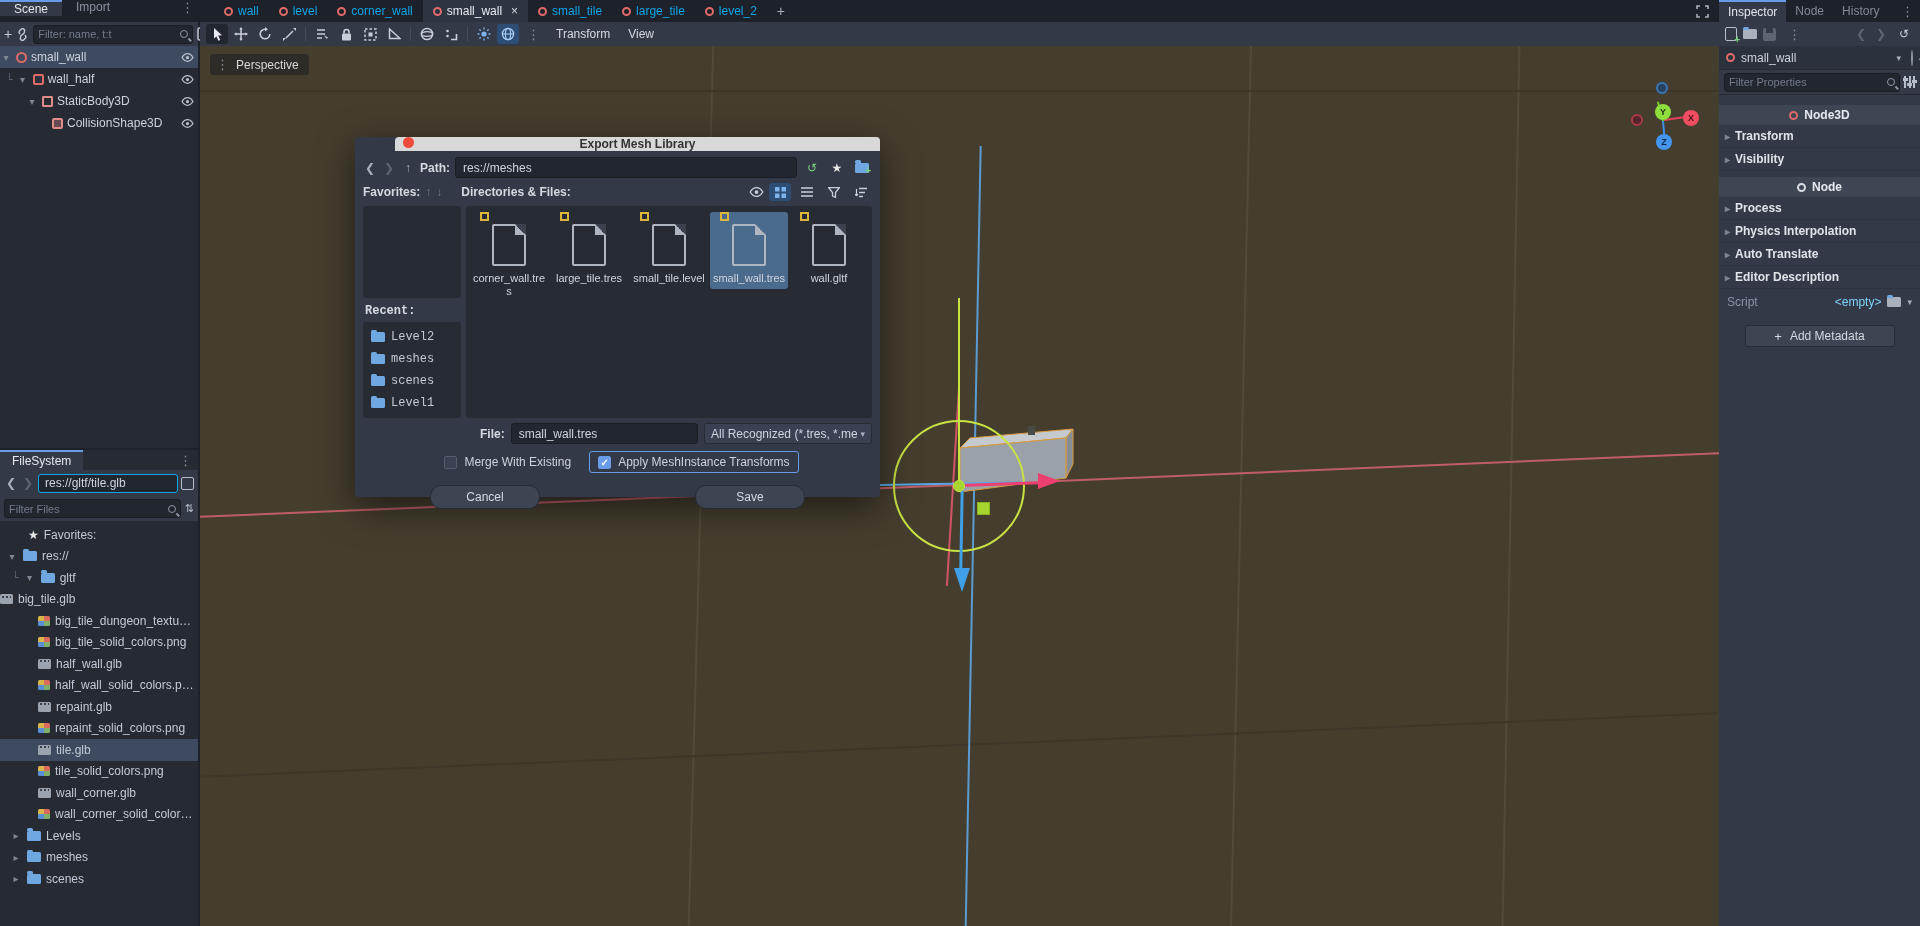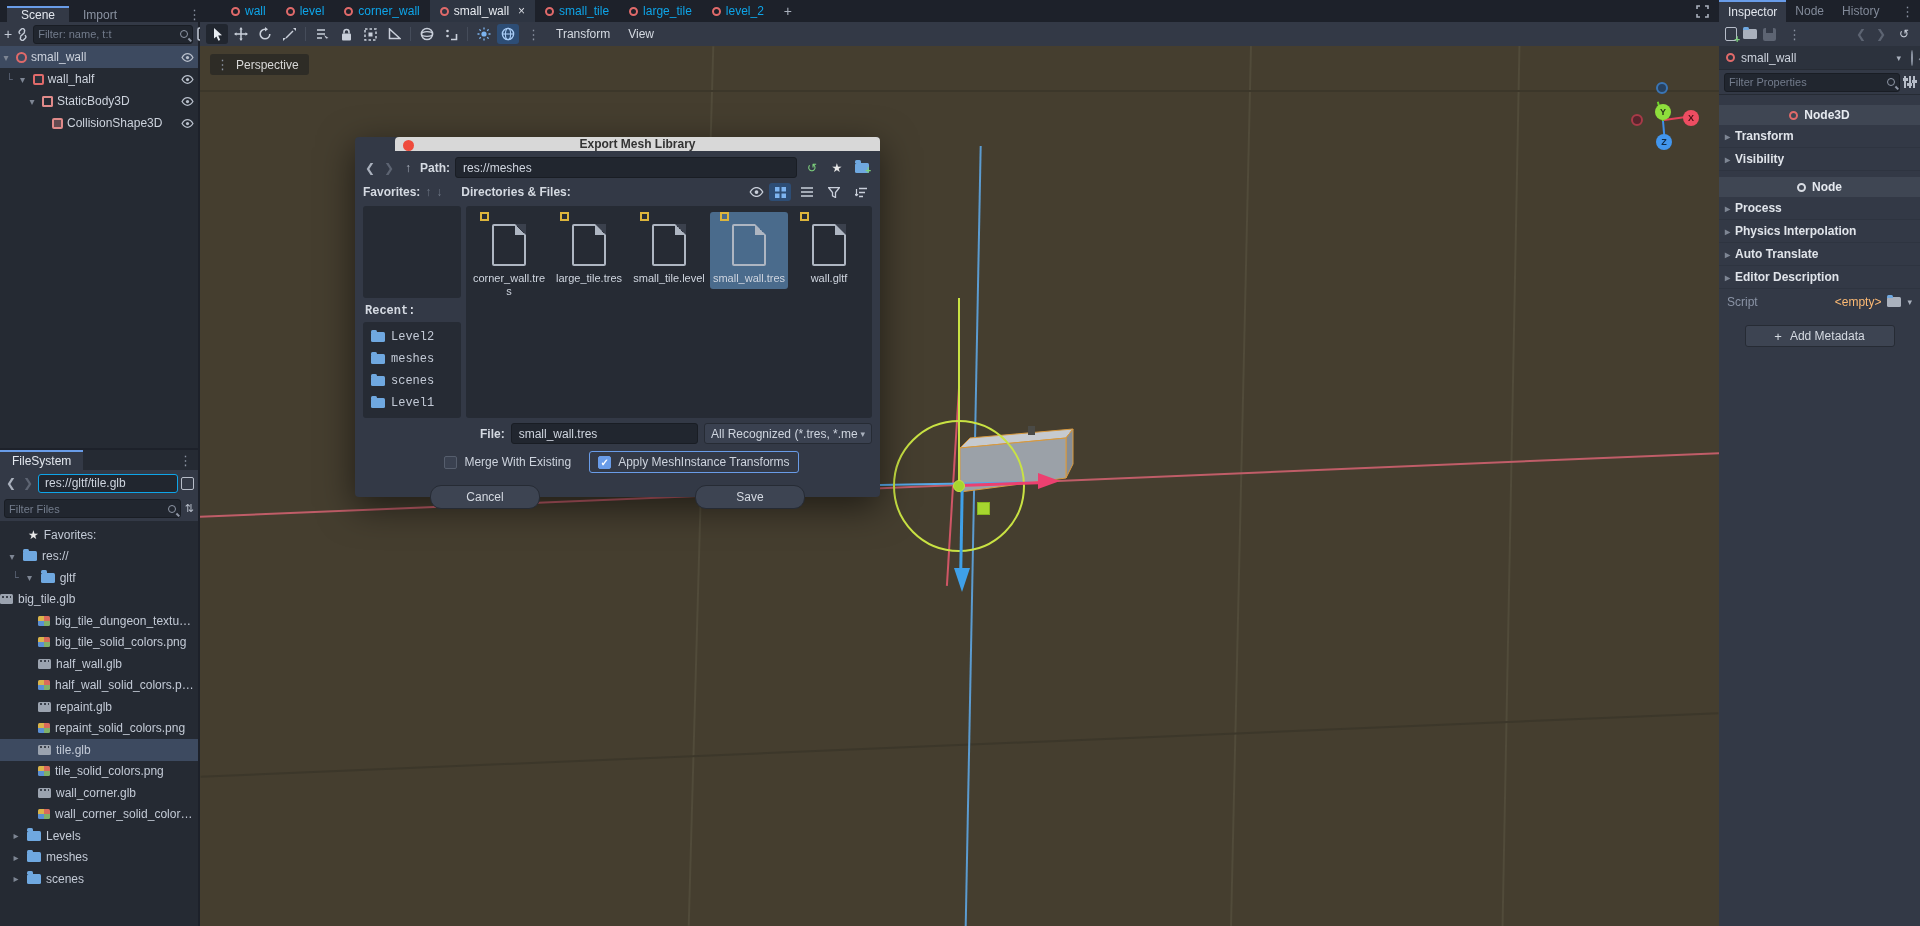--- a/index.html
+++ b/index.html
@@ -2,21 +2,21 @@
 <html><head>
 <meta charset="utf-8">
 <style>
   * { margin:0; padding:0; box-sizing:border-box; }
   html,body { width:1920px; height:926px; overflow:hidden; }
   body { font-family:"Liberation Sans", sans-serif; font-size:12px; color:#cdd3dd; background:#1d212a; }
   .app { position:relative; width:1920px; height:926px; display:flex; flex-direction:column; }
 
   
   .topbar { height:22px; display:flex; align-items:stretch; background:#1d212a; flex:0 0 22px; }
-  .dock-tabs { width:200px; display:flex; align-items:flex-end;margin-left:7px; }
+  .dock-tabs { width:200px; display:flex; align-items:flex-start; }
   .dock-tab { padding:0 14px; display:flex; align-items:center; color:#8b93a2; }
   .dock-tab.active { background:#333946; color:#e3e7ee; border-top:2px solid #699ce8; }
   .dots { color:#8b93a2; padding:0 6px; display:flex; align-items:center; font-size:13px; }
   .scene-tabs { display:flex; align-items:stretch; margin-left:14px; }
   .scene-tab { display:flex; align-items:center; gap:5px; padding:0 10px; color:#0ea5e9; }
   .scene-tab.active { background:#2e3542; color:#e8ebf0; }
   .ring { width:9px; height:9px; border:2px solid #e06a6a; border-radius:50%; display:inline-block; }
   .tab-close { color:#d7dbe2; margin-left:4px; font-size:12px; }
   .tab-add { display:flex; align-items:center; padding:0 10px; color:#aab1bd; font-size:14px; }
   .topbar-spacer { flex:1; }
@@ -101,21 +101,21 @@
   
   .g-circle { position:absolute; width:132px; height:132px; border:2.5px solid #c9e243; border-radius:50%; }
   .g-line { position:absolute; transform-origin:0 50%; }
   .g-dot { position:absolute; width:12px; height:12px; background:#a6d62f; border:1.5px solid #c9e243; border-radius:50%; }
   .g-square { position:absolute; width:13px; height:13px; background:#a6d62f; border:1px solid #87b51f; }
   .tri { position:absolute; width:0; height:0; }
 
   
   .dialog { position:absolute; left:155px; top:91px; width:525px; height:360px; background:#333946;
      border-radius:4px; box-shadow:0 10px 36px rgba(0,0,0,.55); display:flex; flex-direction:column; z-index:20; }
-  .dlg-title { height:24px; background:#d8d8d8; border-radius:4px 4px 0 0; display:flex; align-items:flex-end; position:relative;margin-left:40px; }
+  .dlg-title { height:24px; background:#d8d8d8; border-radius:4px 4px 0 0; display:flex; align-items:flex-start; position:relative;margin-left:40px; }
   .dlg-title .title-text { flex:1; text-align:center; color:#333; font-weight:bold; }
   .dlg-close { position:absolute; left:8px; width:11px; height:11px; border-radius:50%; background:#ef4b3c; }
   .dlg-body { flex:1; display:flex; flex-direction:column; padding:6px 8px 8px; gap:5px; }
   .dlg-nav { display:flex; align-items:center; gap:5px; }
   .dlg-label { color:#d5dae2; font-weight:bold; }
   .dlg-input { background:#21262f; border:1px solid #191d24; border-radius:3px; height:21px; display:flex; align-items:center; padding:0 7px; color:#cfd5df; }
   .dlg-input input { width:100%; background:transparent; border:none; outline:none; color:#cfd5df; font-family:"Liberation Sans",sans-serif; font-size:12px; }
   .grow { flex:1; min-width:0; }
   .dlg-icbtn { width:20px; height:20px; display:flex; align-items:center; justify-content:center; color:#c9cfda; }
   .folder-add { position:relative; }
@@ -165,21 +165,21 @@
   .sliders { display:flex; gap:2.5px; align-items:center; height:12px; }
   .sliders i { width:2px; height:12px; background:#b7bdc9; position:relative; display:block; }
   .sliders i::after { content:""; position:absolute; left:-1.5px; width:5px; height:3px; background:#b7bdc9; }
   .sliders i:nth-child(1)::after { top:2px; } .sliders i:nth-child(2)::after { top:7px; } .sliders i:nth-child(3)::after { top:4px; }
   .class-hdr { height:20px; background:#3f4653; display:flex; align-items:center; justify-content:center; gap:6px; font-weight:bold; color:#e6eaf0; margin-top:6px; }
   .class-hdr.first { margin-top:10px; }
   .ring-grey { width:9px; height:9px; border:2px solid #d8dce3; border-radius:50%; }
   .prop-group { height:23px; display:flex; align-items:center; gap:5px; padding:0 6px; border-bottom:1px solid #2e3440; color:#e0e4ea; font-weight:bold; }
   .prop-group .caret { color:#7e8694; font-size:10px; }
   .script-row { height:26px; display:flex; align-items:center; gap:6px; padding:0 8px; color:#8a93a5; }
-  .script-row .val { margin-left:auto; color:#fdba74; }
+  .script-row .val { margin-left:auto; color:#7dd3fc; }
   .meta-btn { margin:10px auto 0; width:150px; height:22px; background:#3d4452; border:1px solid #262b34; border-radius:3px; display:flex; align-items:center; justify-content:center; gap:8px; color:#d5dae2; }
   .meta-btn .plus { font-size:13px; }
 
   svg { display:block; }
 </style>
 </head>
 <body>
 
 <div class="app">
 

